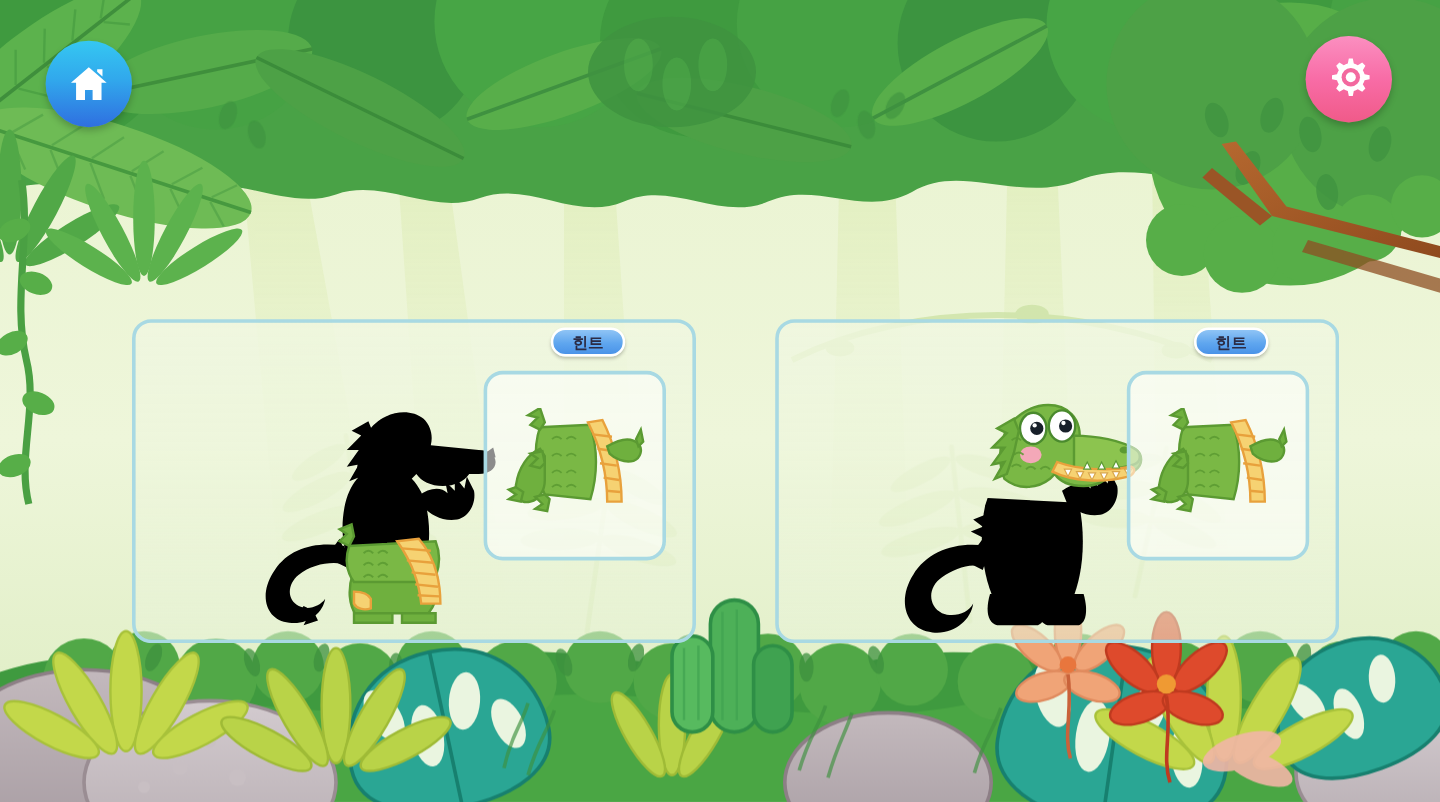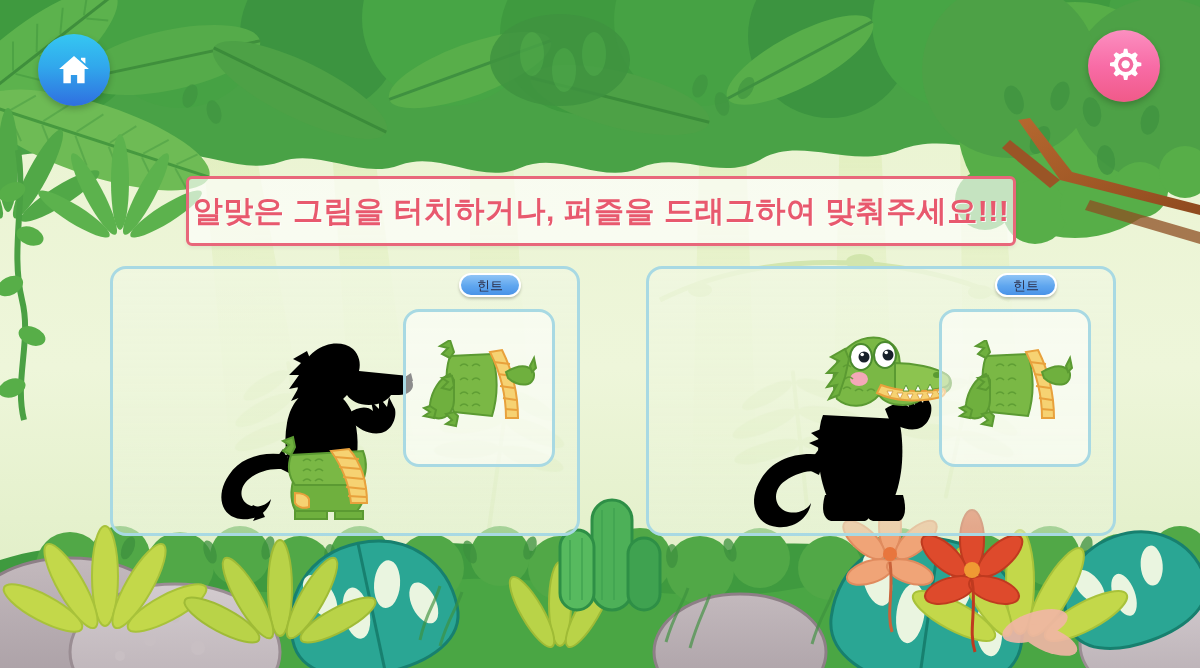--- a/index.html
+++ b/index.html
@@ -61,21 +61,21 @@
   .hint-btn{
     position:absolute; top:4px; width:62px; height:24px;
     border-radius:12px;
     background:linear-gradient(180deg,#8fc4f5 0%,#5fa6ef 55%,#4a93e8 100%);
     border:2px solid #ffffff;
     box-shadow:0 2px 3px rgba(0,0,0,.22);
     display:flex; align-items:center; justify-content:center;
     cursor:pointer;
   }
   .hint-btn span{
-    font-size:13px; font-weight:normal; color:#2b2b44; line-height:1;text-align:center;
+    font-size:13px; font-weight:bold; color:#2b2b44; line-height:1;text-align:center;
   }
   #hint-left{ left:346px; }
   #hint-right{ left:346px; }
 
   
   .piece-slot{
     position:absolute; left:290px; top:40px; width:152px; height:158px;
     border:3px solid #a8d9e3; border-radius:16px;
     background:rgba(255,255,255,.55);
     display:flex; align-items:center; justify-content:center;
@@ -528,23 +528,20 @@
         C15.9 17.4 15.2 17.7 14.5 17.9 L14 20.4 L12 20.4 L11.5 17.9
         C10.8 17.7 10.1 17.4 9.5 17.0 L7.3 18.3 L5.7 16.7 L7.0 14.5
         C6.6 13.9 6.3 13.2 6.1 12.5 L3.6 12 L3.6 10 L6.1 9.5
         C6.3 8.8 6.6 8.1 7.0 7.5 L5.7 5.3 L7.3 3.7 L9.5 5.0
         C10.1 4.6 10.8 4.3 11.5 4.1 Z"></path>
       <circle cx="13" cy="11" r="4.6" fill="#f3699f"></circle>
       <circle cx="13" cy="11" r="2.5" fill="#ffffff"></circle>
     </svg>
   </div>
 
-  <div id="title-banner">
-    <div id="title-text">알맞은 그림을 터치하거나, 퍼즐을 드래그하여 맞춰주세요!!!</div>
-  </div>
 
   <div id="panel-left" class="panel">
 
     <div class="croc-wrap">
       <svg viewBox="0 0 230 228">
 
         <g fill="#000000">
 
           <path d="M96,150 C72,146 50,152 38,170 C24,190 30,212 50,214
                    C66,216 78,206 80,194 C76,200 66,204 58,200 C48,195 48,182 58,174

